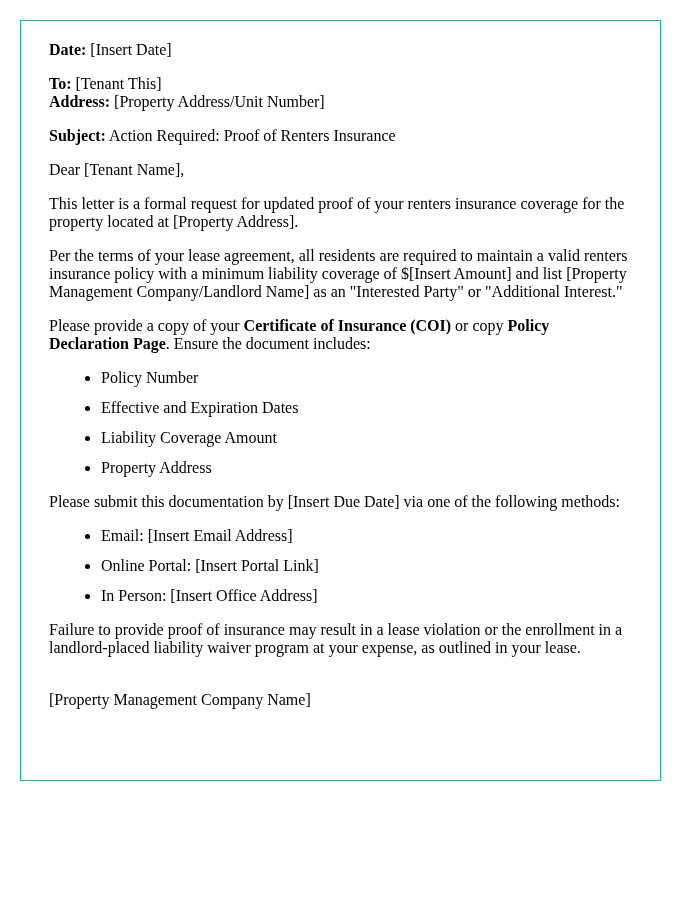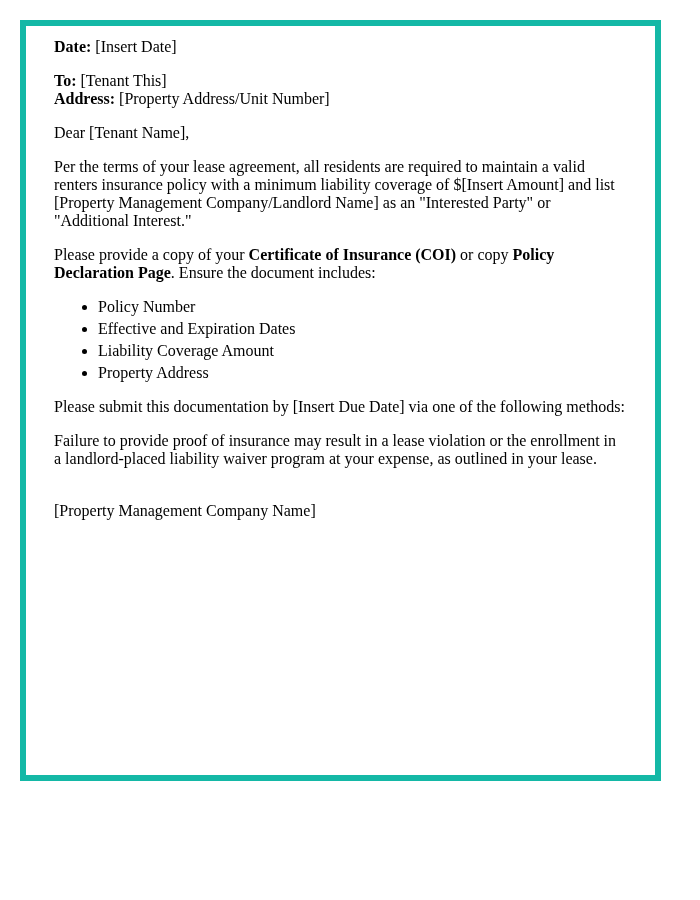--- a/index.html
+++ b/index.html
@@ -1,45 +1,52 @@
 <!DOCTYPE html>
 <html><head>
 <meta charset="utf-8">
 <style>
   html, body { margin: 0; padding: 0; background: #ffffff; }
   body { width: 700px; height: 900px; position: relative; font-family: "Liberation Serif", serif; color: #000; }
   .letter {
     position: absolute; left: 20px; top: 20px;
     width: 641px; height: 761px; box-sizing: border-box;
-    border: 6px solid #14b8a6;
-    padding: 12px 28px 0 28px;
+    border: 1px solid #14b8a6;
+    padding: 20px 28px 0 28px;
     font-size: 16px; line-height: 18px;
   }
   p { margin: 0 0 16px 0; }
   ul { margin: 0 0 16px 0; padding-left: 40px; }
-  li { margin: 4px; }
+  li { margin: 12px; }
   b { font-weight: bold; }
 </style>
 </head>
 <body>
 
 <div class="letter">
   <p><b>Date:</b><span> [Insert Date]</span></p>
   <p>
     <b>To:</b><span> [Tenant This]</span><br>
     <b>Address:</b><span> [Property Address/Unit Number]</span>
   </p>
+  <p><b>Subject:</b><span> Action Required: Proof of Renters Insurance</span></p>
   <p>Dear [Tenant Name],</p>
+  <p>This letter is a formal request for updated proof of your renters insurance coverage for the property located at [Property Address].</p>
   <p>Per the terms of your lease agreement, all residents are required to maintain a valid renters insurance policy with a minimum liability coverage of $[Insert Amount] and list [Property Management Company/Landlord Name] as an "Interested Party" or "Additional Interest."</p>
   <p><span>Please provide a copy of your </span><b>Certificate of Insurance (COI)</b><span> or copy </span><b>Policy Declaration Page</b><span>. Ensure the document includes:</span></p>
   <ul>
     <li>Policy Number</li>
     <li>Effective and Expiration Dates</li>
     <li>Liability Coverage Amount</li>
     <li>Property Address</li>
   </ul>
   <p>Please submit this documentation by [Insert Due Date] via one of the following methods:</p>
+  <ul>
+    <li>Email: [Insert Email Address]</li>
+    <li>Online Portal: [Insert Portal Link]</li>
+    <li>In Person: [Insert Office Address]</li>
+  </ul>
   <p>Failure to provide proof of insurance may result in a lease violation or the enrollment in a landlord-placed liability waiver program at your expense, as outlined in your lease.</p>
   <p>
     <br>
     <span>[Property Management Company Name]</span>
   </p>
 </div>
 
 </body></html>

